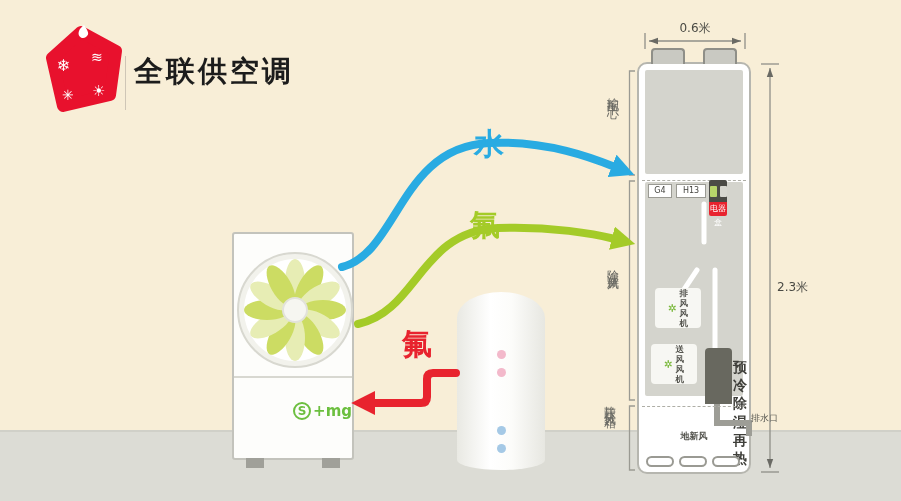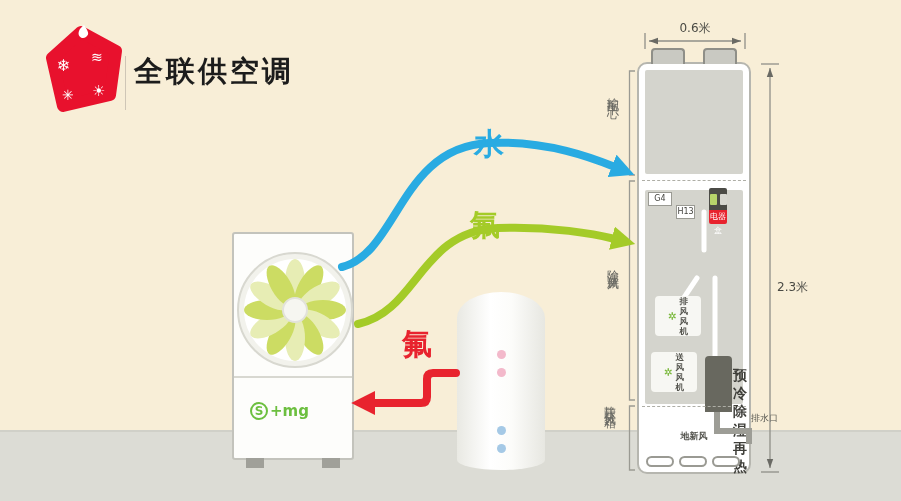--- a/index.html
+++ b/index.html
@@ -13,21 +13,21 @@
   .brand-divider{position:absolute;left:125px;top:56px;width:1px;height:54px;background:#cfc6b6;}
   .brand-title{position:absolute;left:134px;top:52px;font-size:29px;font-weight:bold;
                color:#1c1c1c;letter-spacing:3px;}
   .brand-subtitle{position:absolute;left:132px;top:97px;font-size:12px;color:#8e8e8e;letter-spacing:1px;}
 
   
   .hp{position:absolute;left:232px;top:232px;width:122px;height:228px;box-sizing:border-box;
       background:#fdfdfb;border:2px solid #c3c3bc;border-radius:3px;}
   .hp-fan{position:absolute;left:1px;top:16px;}
   .hp-divider{position:absolute;left:0;right:0;top:142px;height:2px;background:#d8d8d1;}
-  .hp-logo{position:absolute;left:16px;right:0;top:166px;text-align:left;}
+  .hp-logo{position:absolute;left:16px;right:0;top:166px;text-align:right;}
   .s-badge{display:inline-flex;width:18px;height:18px;border:2px solid #6cbf3f;border-radius:50%;
            align-items:center;justify-content:center;font-size:12px;font-weight:bold;color:#6cbf3f;
            margin-right:2px;vertical-align:middle;box-sizing:border-box;}
   .s-suffix{font-size:15px;font-weight:bold;color:#6cbf3f;vertical-align:middle;}
   .hp-foot{position:absolute;width:18px;height:10px;background:#a0a099;bottom:-10px;}
   .hp-foot-l{left:12px;}.hp-foot-r{right:12px;}
 
   
   .tank{position:absolute;left:457px;top:292px;width:88px;height:178px;
         background:linear-gradient(90deg,#e9e9e3 0%,#ffffff 38%,#fcfcfa 62%,#e7e7e1 100%);
@@ -39,28 +39,28 @@
   .dot-b2{left:40px;top:152px;background:#a5c9e6;}
 
   
   .unit{position:absolute;left:637px;top:62px;width:114px;height:412px;box-sizing:border-box;
         background:#fff;border:2px solid #b6b6af;border-radius:10px;}
   .cap{position:absolute;top:-16px;width:34px;height:16px;background:#c9c9c2;box-sizing:border-box;
        border:2px solid #8f8f88;border-bottom:none;border-radius:4px 4px 0 0;}
   .cap-l{left:12px;}.cap-r{left:64px;}
   .panel{position:absolute;background:#d4d4cd;border-radius:2px;}
   .panel-top{left:6px;top:6px;width:98px;height:104px;}
-  .panel-mid{left:6px;top:126px;width:98px;height:214px;}
+  .panel-mid{left:6px;top:118px;width:98px;height:214px;}
   .dash{position:absolute;left:3px;width:104px;border-top:1.5px dashed #aeaea6;}
   .dash1{top:116px;}.dash2{top:342px;}
   .pipes{position:absolute;left:0;top:0;}
   .filter{position:absolute;box-sizing:border-box;background:#fff;border:1px solid #9a9a93;
           font-size:8px;color:#44443f;text-align:center;line-height:12px;height:14px;}
   .filter-g4{left:3px;top:2px;width:24px;}
-  .filter-h13{left:31px;top:2px;width:19px;margin-top:13px;}
+  .filter-h13{left:31px;top:2px;width:30px;}
   .ebox{position:absolute;left:64px;top:-2px;width:18px;}
   .ebox-top{height:22px;background:#4b4b46;border-radius:2px 2px 0 0;
             display:flex;gap:3px;justify-content:center;align-items:center;}
   .chip{display:block;width:7px;height:11px;border-radius:1px;}
   .chip-g{background:#b7d46a;}.chip-w{background:#d7d7d0;}
   .ebox-label{height:14px;background:#e8232e;color:#fff;font-size:8px;text-align:center;
               line-height:14px;border-radius:0 0 2px 2px;}
   .hexagon{position:absolute;left:32px;top:49px;width:54px;height:47px;background:#93bd3a;
            clip-path:polygon(25% 0,75% 0,100% 50%,75% 100%,25% 100%,0 50%);
            display:flex;align-items:center;justify-content:center;

